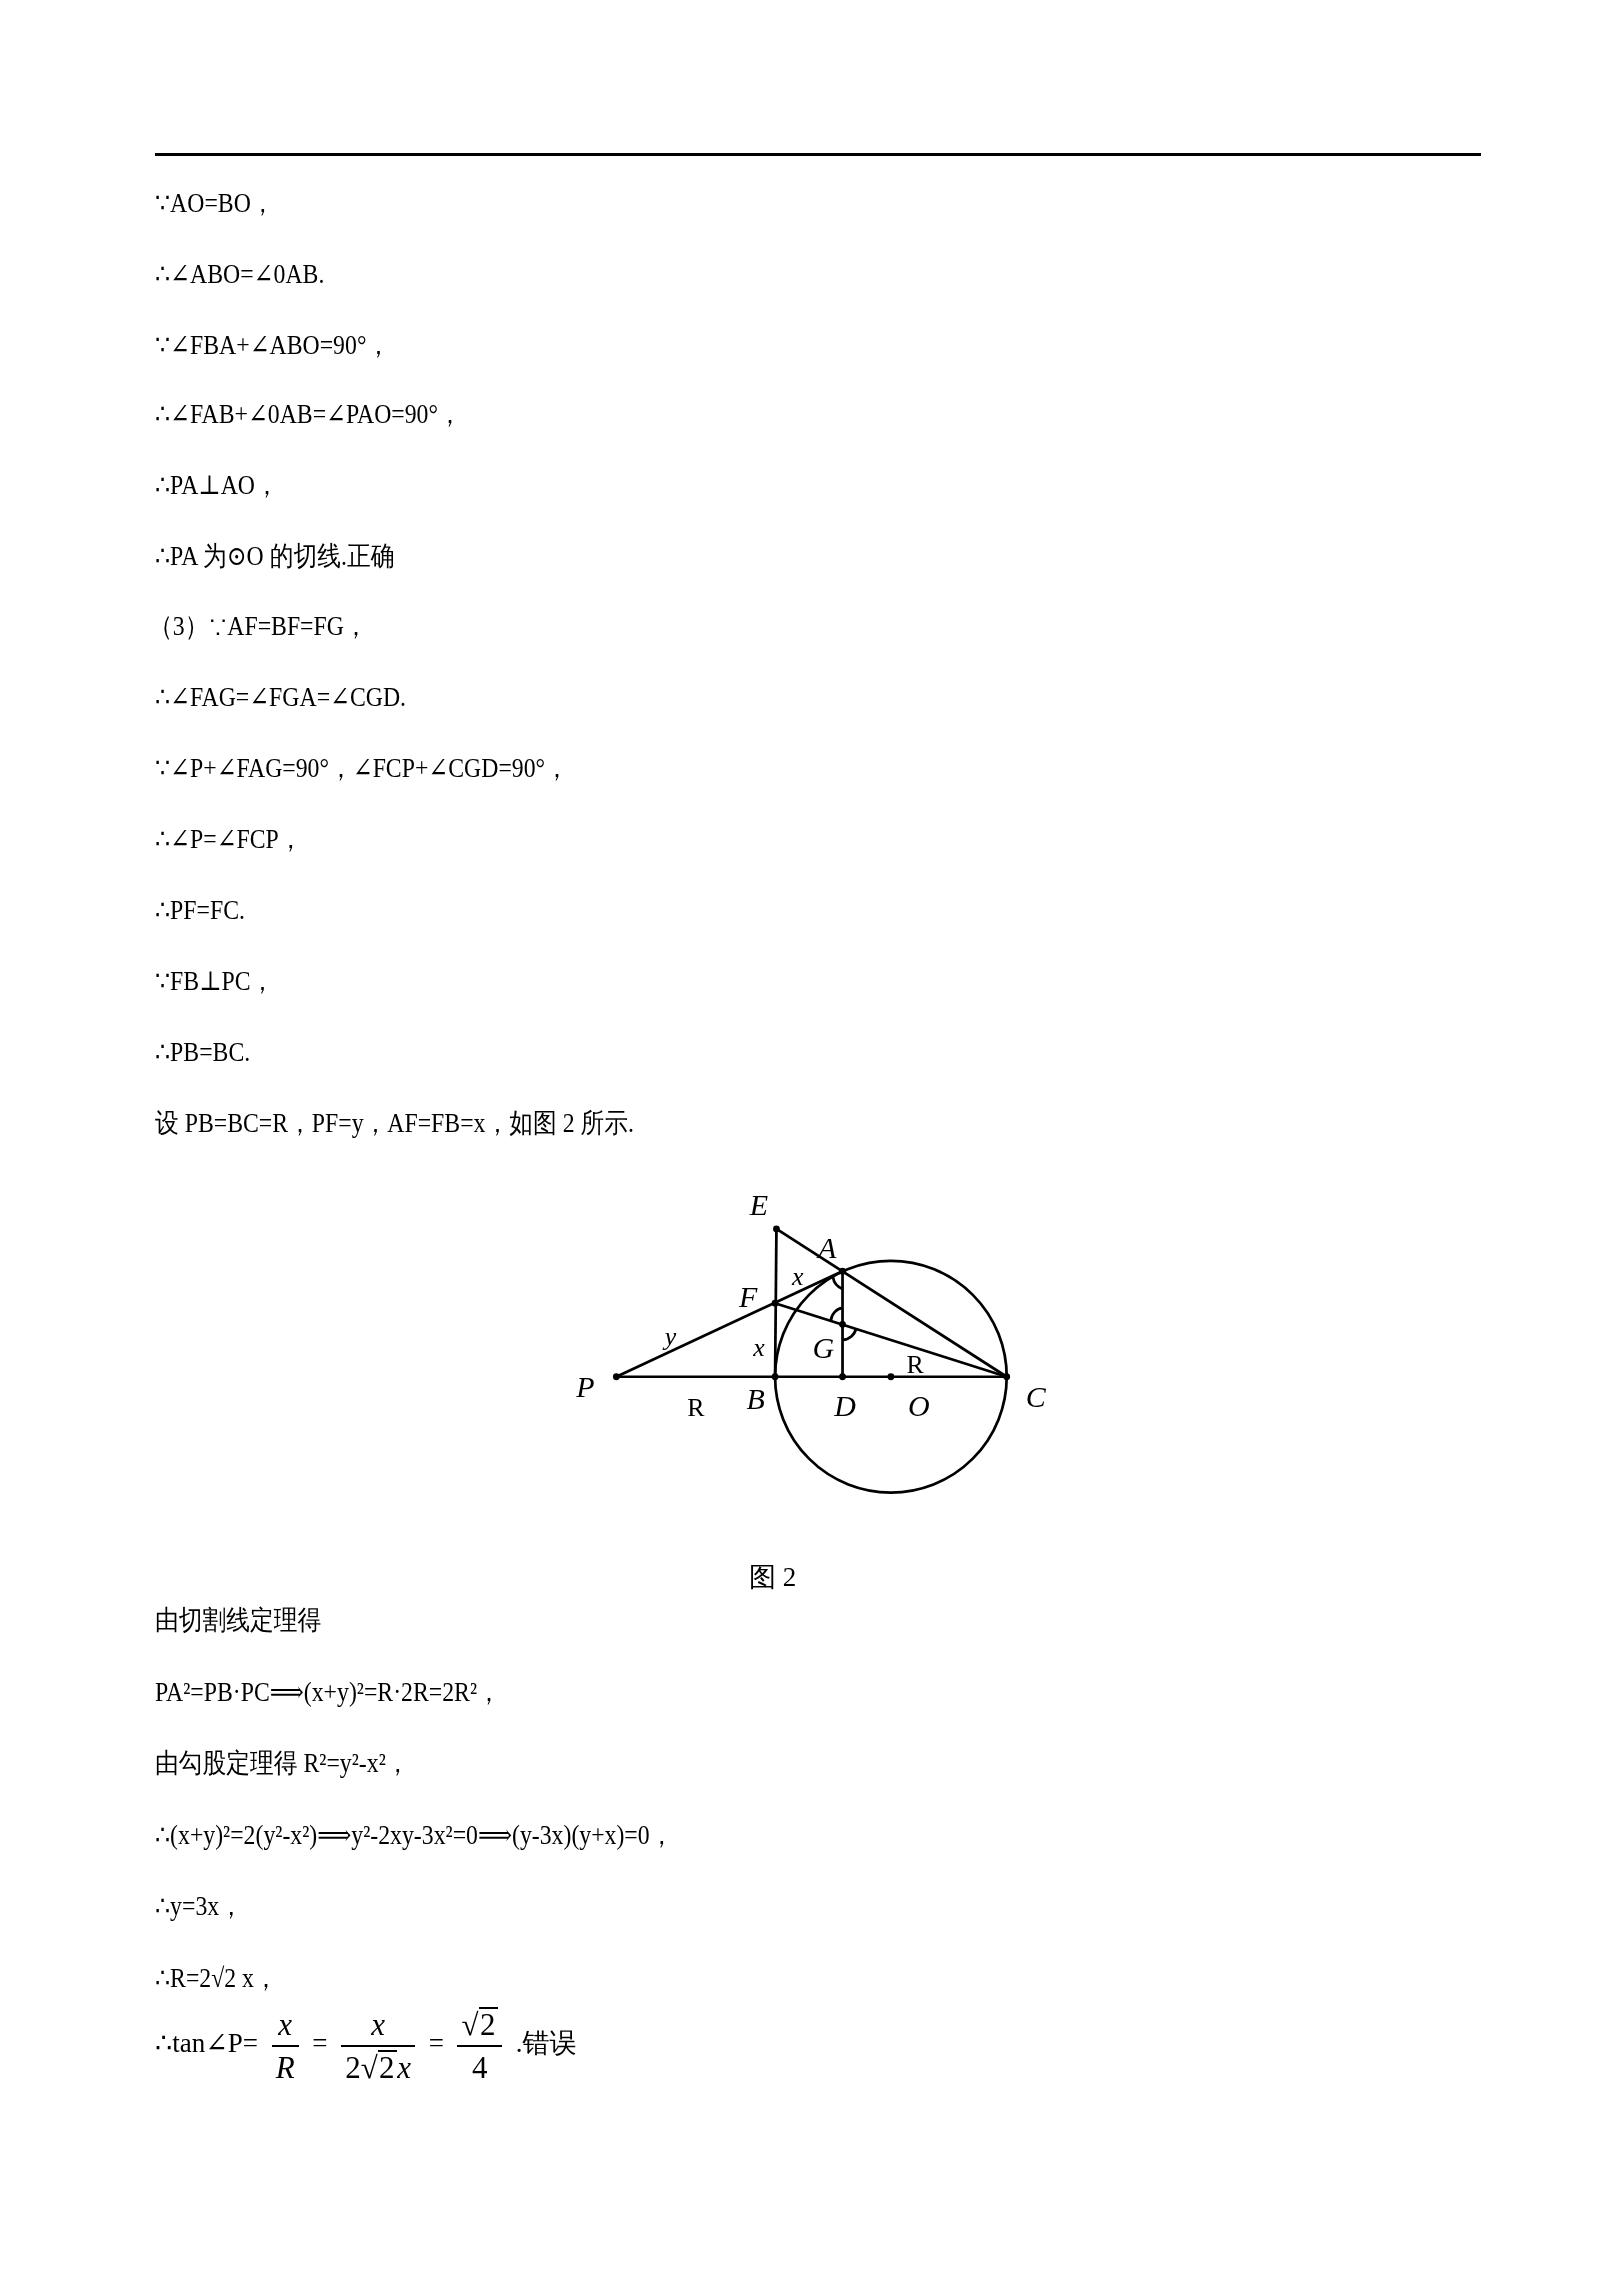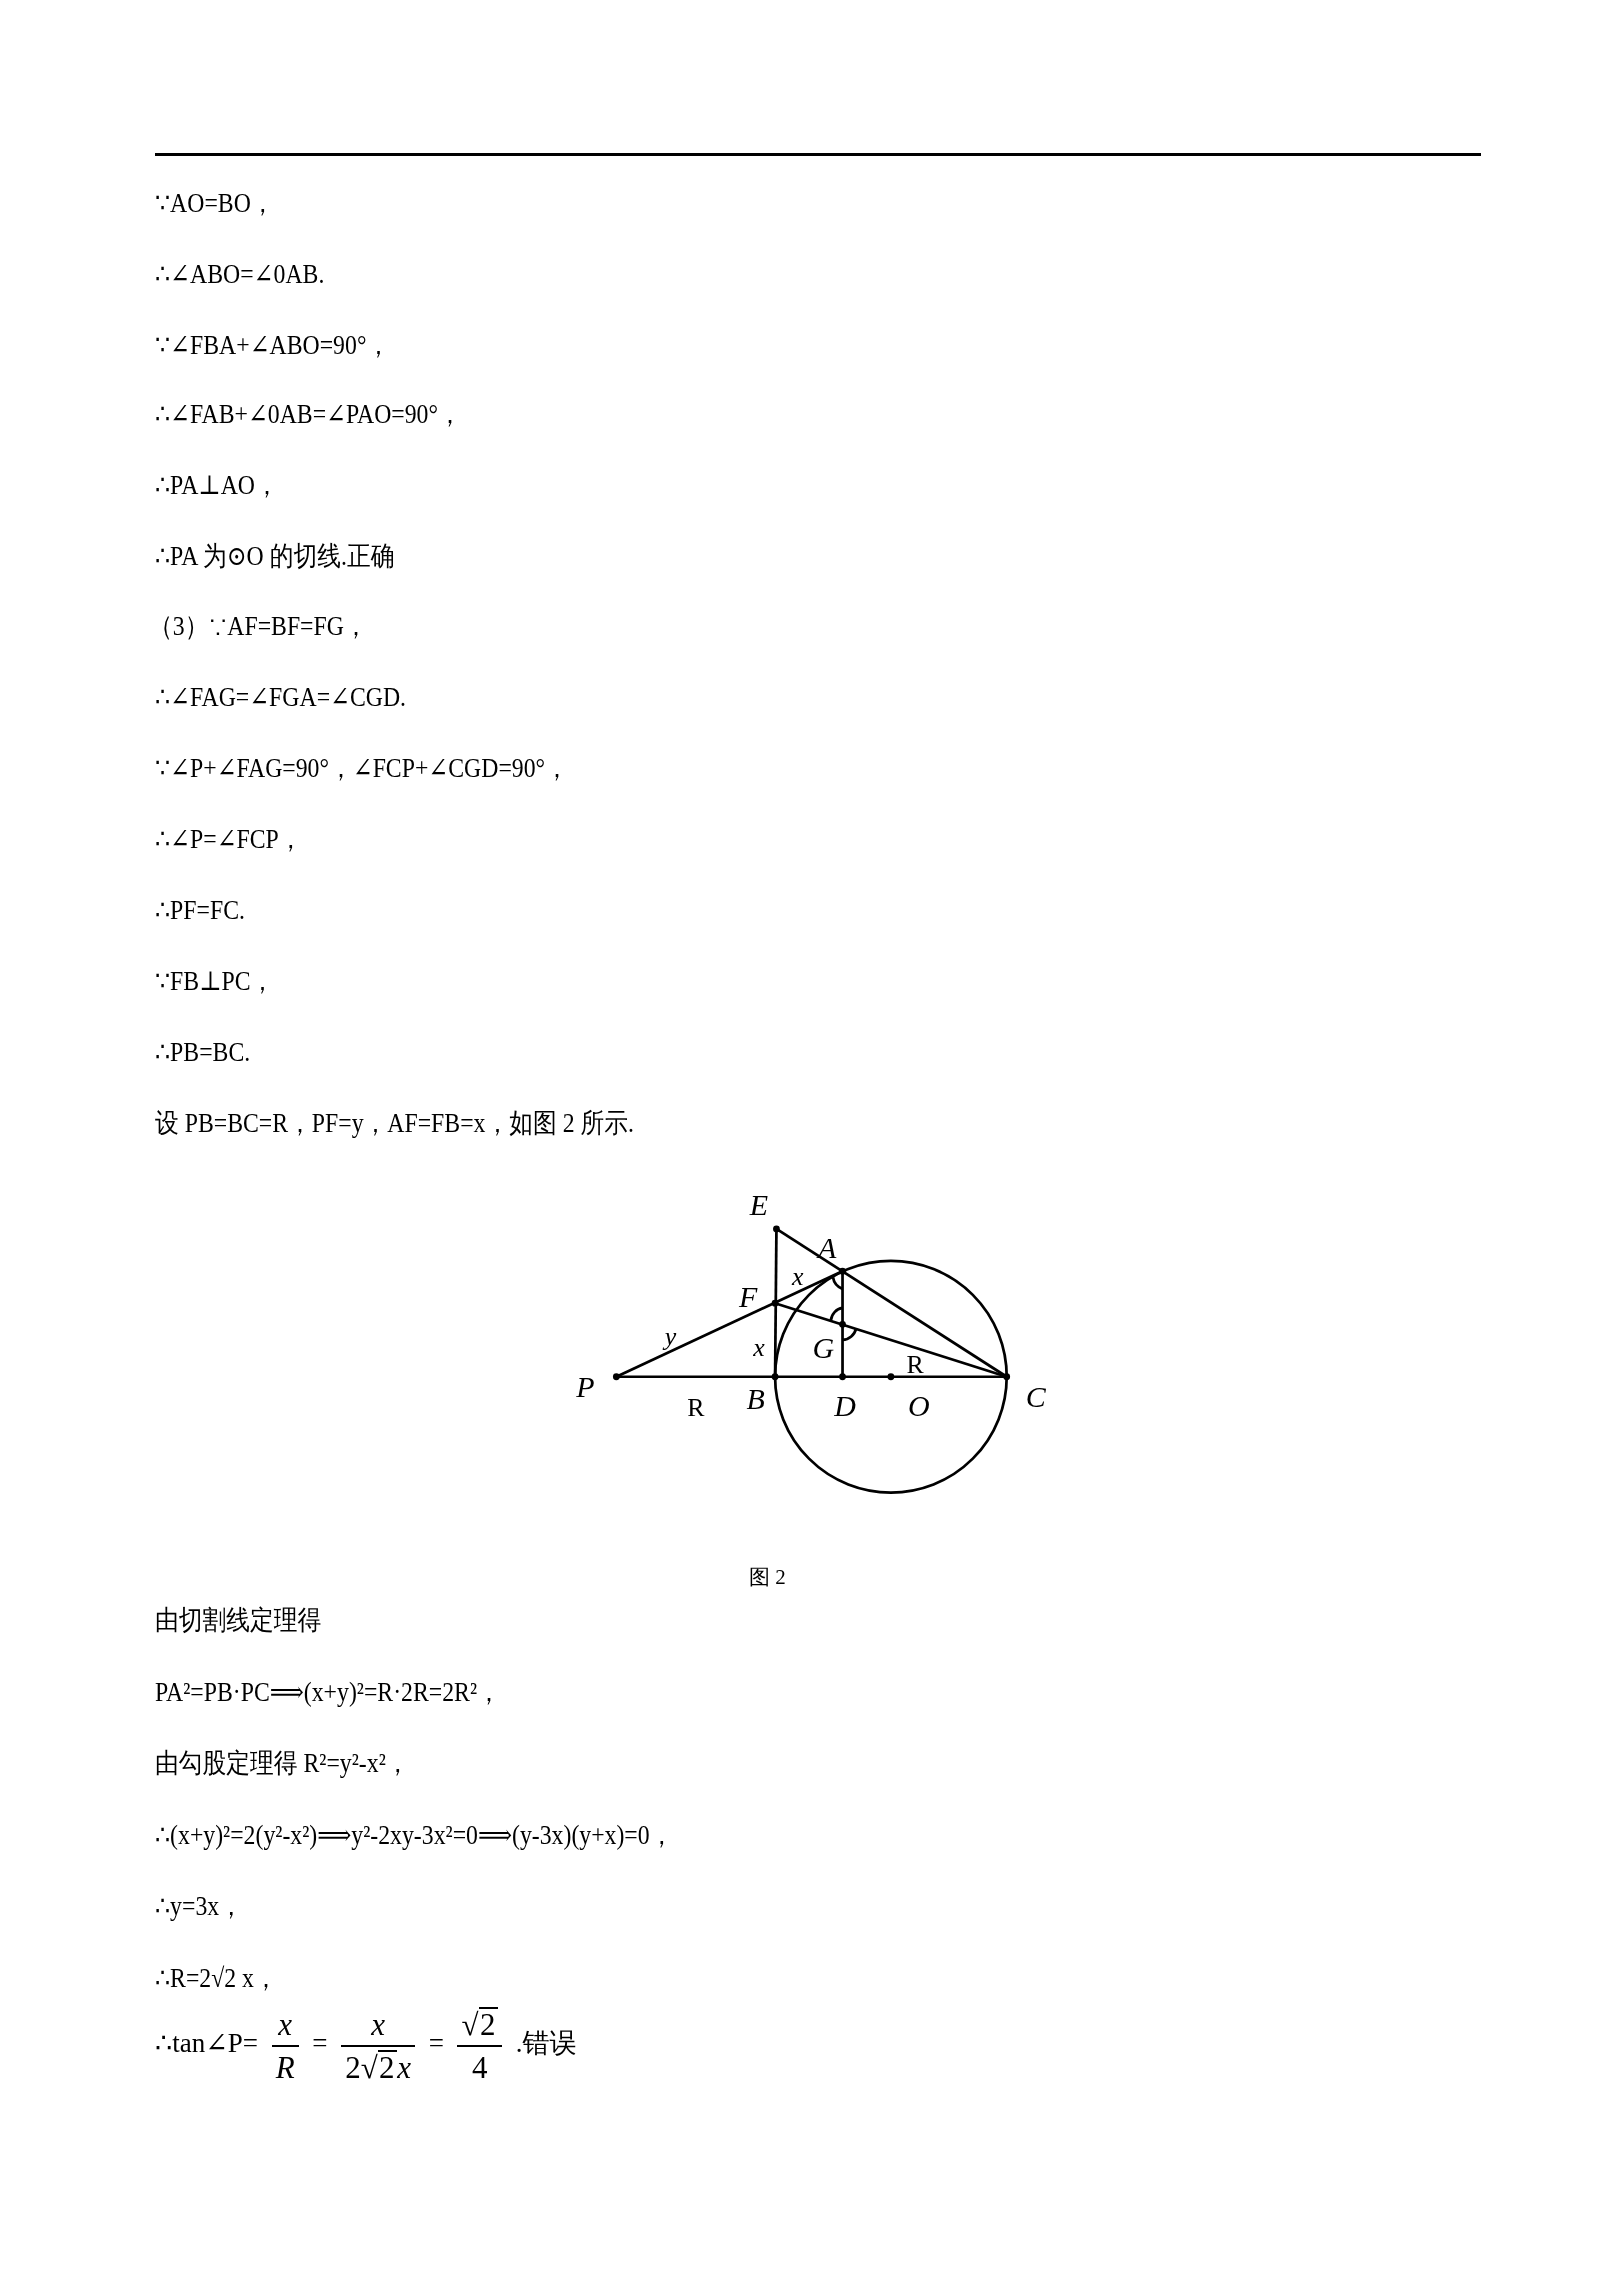--- a/index.html
+++ b/index.html
@@ -2,21 +2,21 @@
 <html style="font-size:11px"><head>
 <meta charset="utf-8">
 <style>
   html, body { margin: 0; padding: 0; background: #ffffff; }
   body { width: 1623px; height: 2295px; position: relative; overflow: hidden;
          font-family: "Liberation Serif", "DejaVu Serif", serif; color: #000; }
   .rule { position: absolute; left: 155px; top: 153px; width: 1326px; height: 2.7px; background: #000; }
   .line { position: absolute; left: 155px; font-size: 27px; line-height: 35px; white-space: nowrap;
           transform: scaleX(0.88); transform-origin: left center; }
   .line i, .m { font-style: italic; }
-  .caption { position: absolute; left: 749px; top: 1560px; font-size: 21px; line-height: 35px; }
+  .caption { position: absolute; left: 749px; top: 1560px; font-size: 27px; line-height: 35px; }
   .frac { display: inline-block; vertical-align: middle; text-align: center; margin: 0 6.8px; font-size: 31px; }
   .frac .num, .frac .den { display: block; padding: 0 4.1px; line-height: 41px; }
   .frac .num { border-bottom: 2px solid #000; }
   .sqrt { display: inline-block; border-top: 2px solid #000; padding: 0 2.7px 0 1.4px; line-height: 1.0; }
   .sqrt-sign { font-style: normal; }
   .diagram { position: absolute; left: 559px; top: 1186px; width: 518px; height: 327px; }
   .diagram text { font-family: "Liberation Serif", serif; font-size: 44px; }
   .diagram text.it { font-style: italic; }
 </style>
 </head>

